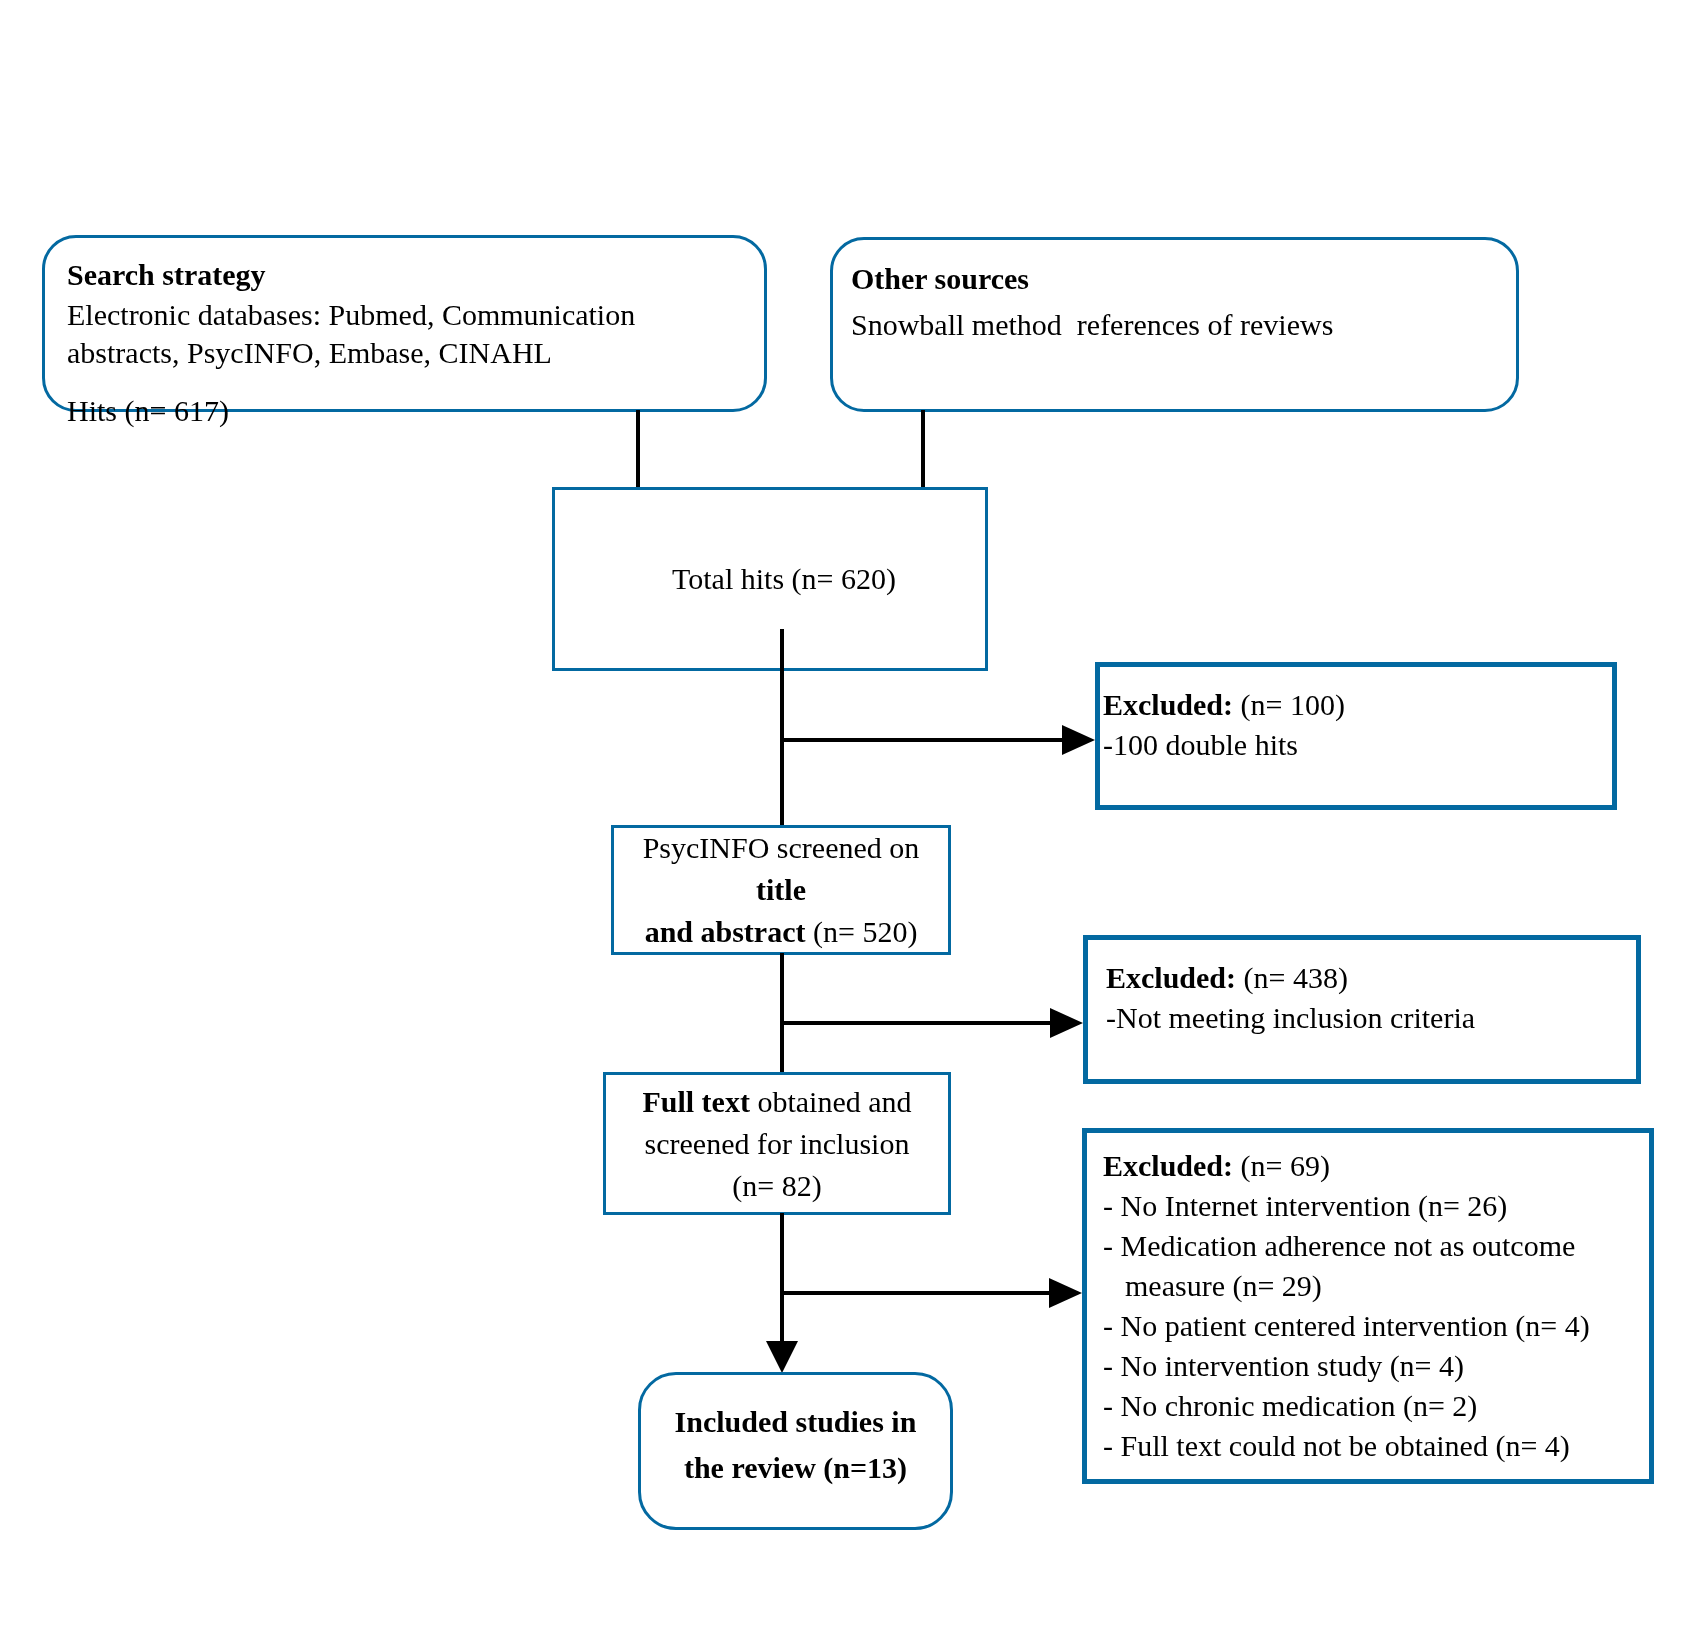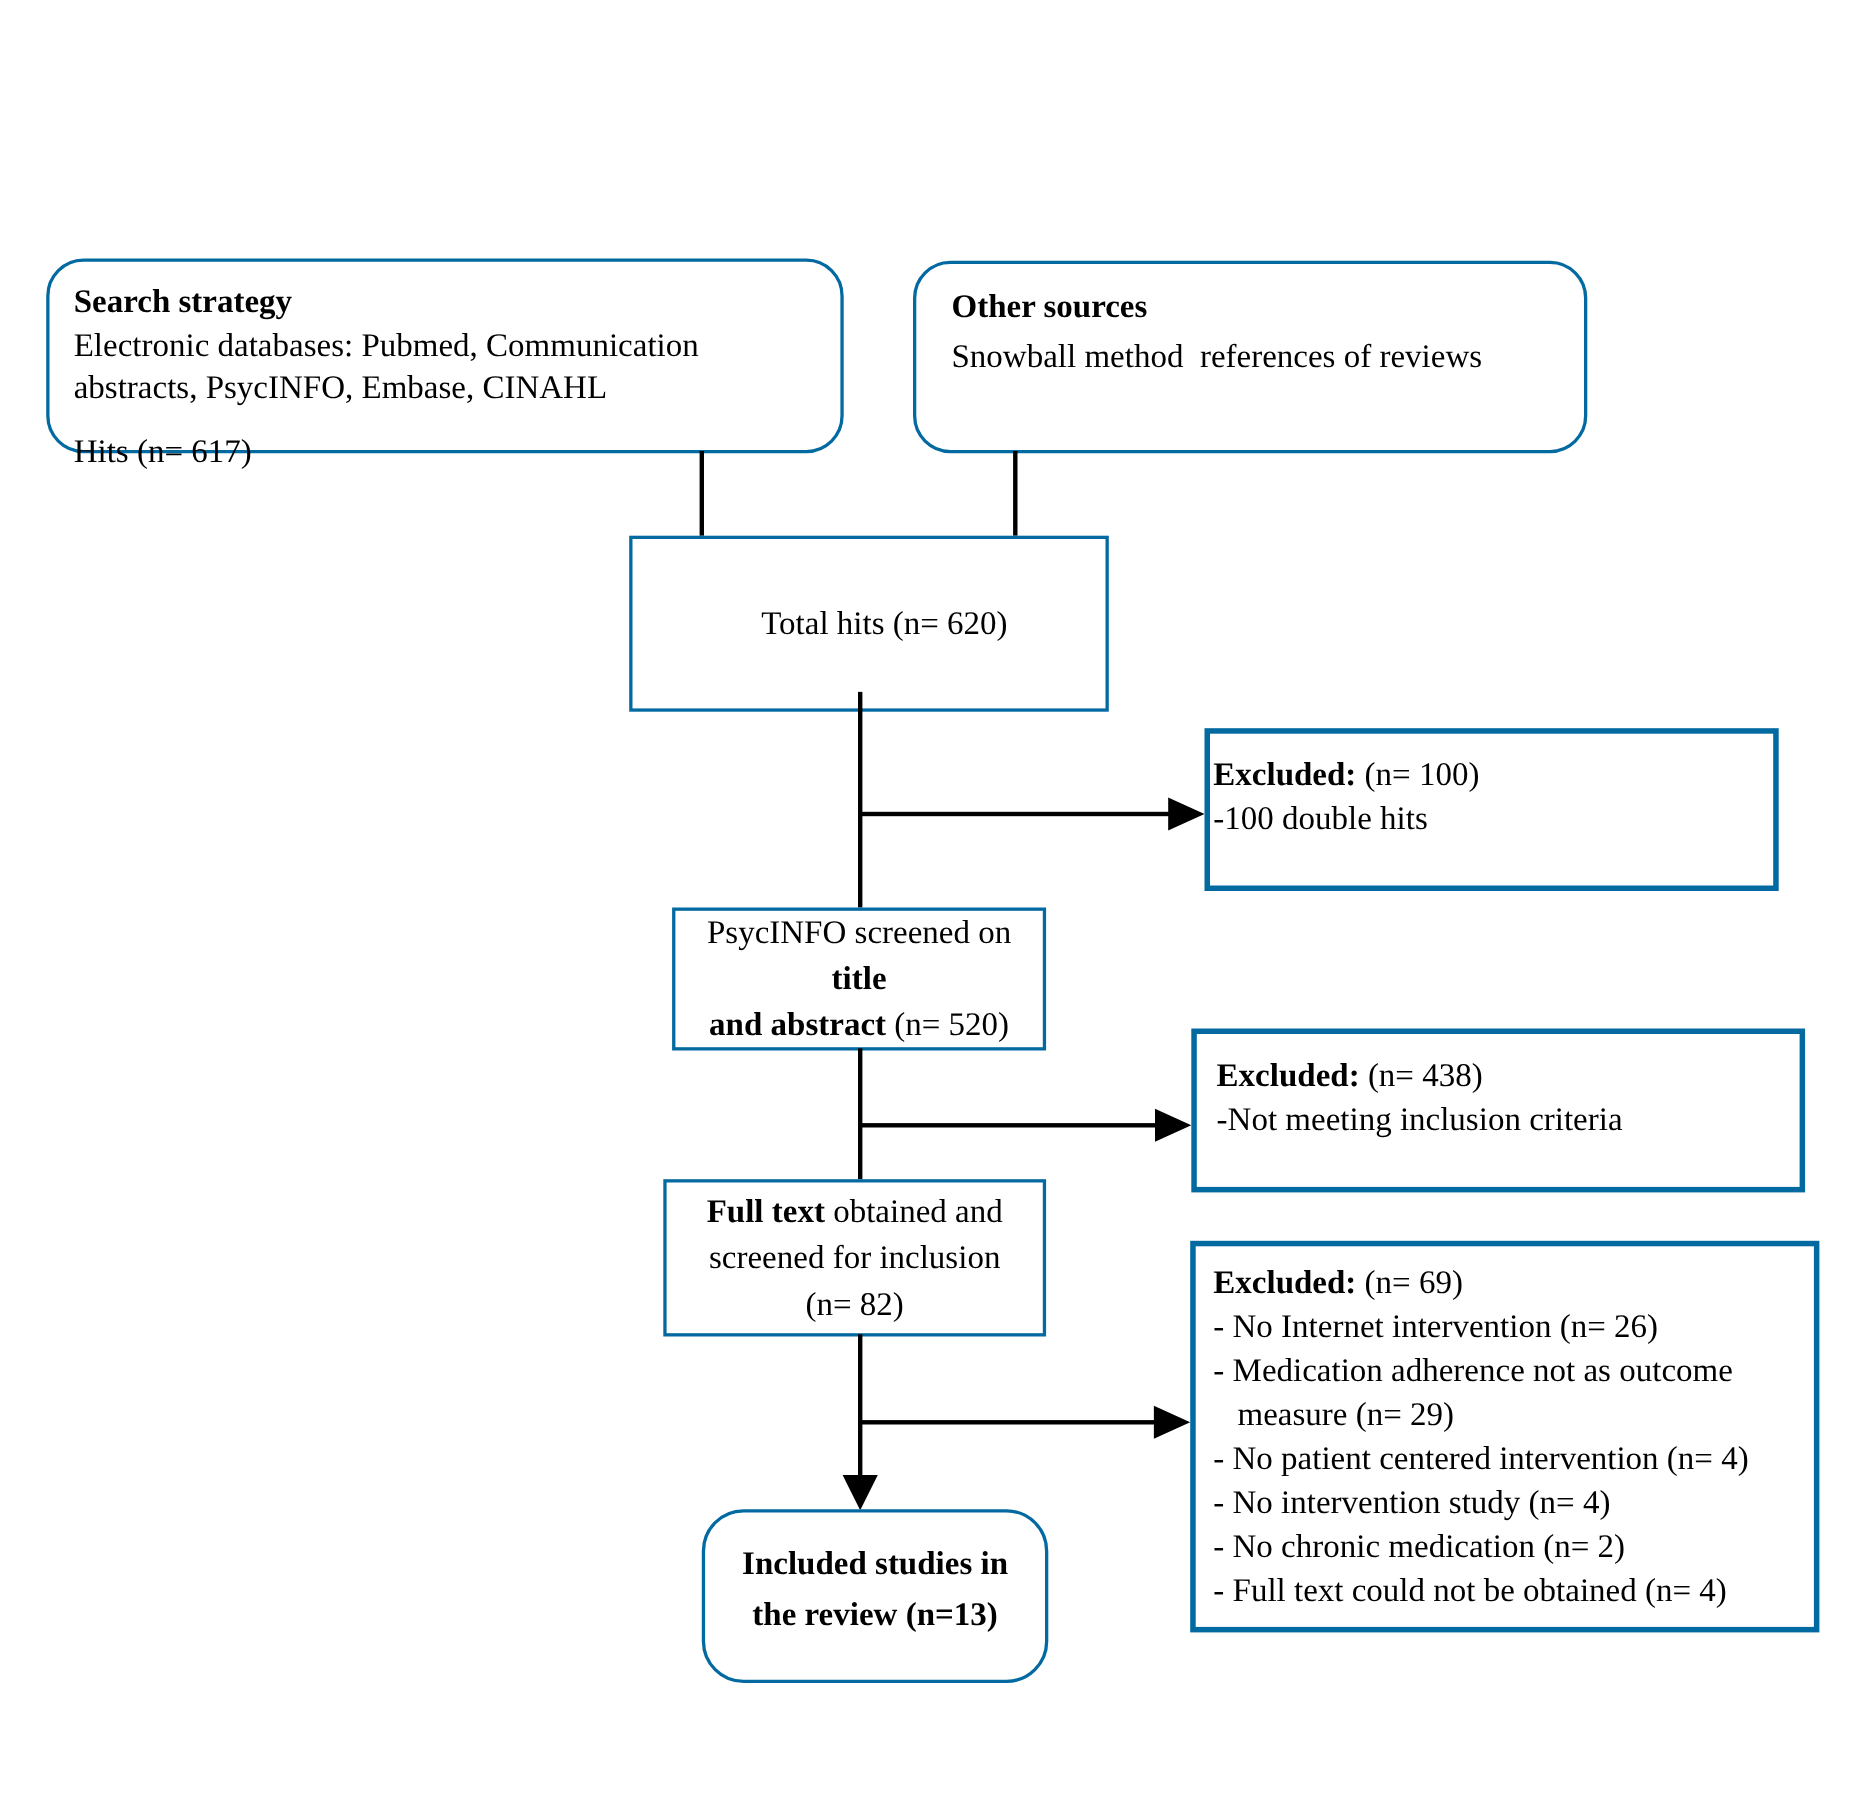--- a/index.html
+++ b/index.html
@@ -41,24 +41,24 @@
     border-left: 16px solid transparent;
     border-right: 16px solid transparent;
     border-top: 32px solid #000000;
   }
   
   #box-search  { left: 42px;  top: 235px; width: 725px; height: 177px; padding: 16px 22px; }
   #box-search p { line-height: 38px; }
   #box-search .title { line-height: 42px; }
   #box-search .last { margin-top: 20px; }
 
-  #box-other   { left: 830px; top: 237px; width: 613px; height: 175px; padding: 16px 32px; }
+  #box-other   { left: 830px; top: 237px; width: 689px; height: 175px; padding: 16px 18px; }
   #box-other p { line-height: 46px; }
 
-  #box-total    { left: 572px; top: 487px;  width: 436px; height: 160px; padding-left: 28px; }
+  #box-total    { left: 552px; top: 487px;  width: 436px; height: 184px; padding-left: 28px; }
   #box-screened { left: 611px; top: 825px;  width: 340px; height: 130px; }
   #box-screened p { line-height: 42px; }
   #box-fulltext { left: 603px; top: 1072px; width: 348px; height: 143px; }
   #box-fulltext p { line-height: 42px; }
   #box-included { left: 638px; top: 1372px; width: 315px; height: 158px; border-radius: 38px; padding-top: 24px; text-align: center; font-weight: bold; }
   #box-included p { line-height: 46px; }
 
   #box-exc1 { left: 1095px; top: 662px;  width: 522px; height: 148px; padding: 18px 3px; }
   #box-exc2 { left: 1083px; top: 935px;  width: 558px; height: 149px; padding: 18px 18px; }
   #box-exc3 { left: 1082px; top: 1128px; width: 572px; height: 356px; padding: 13px 16px; }

